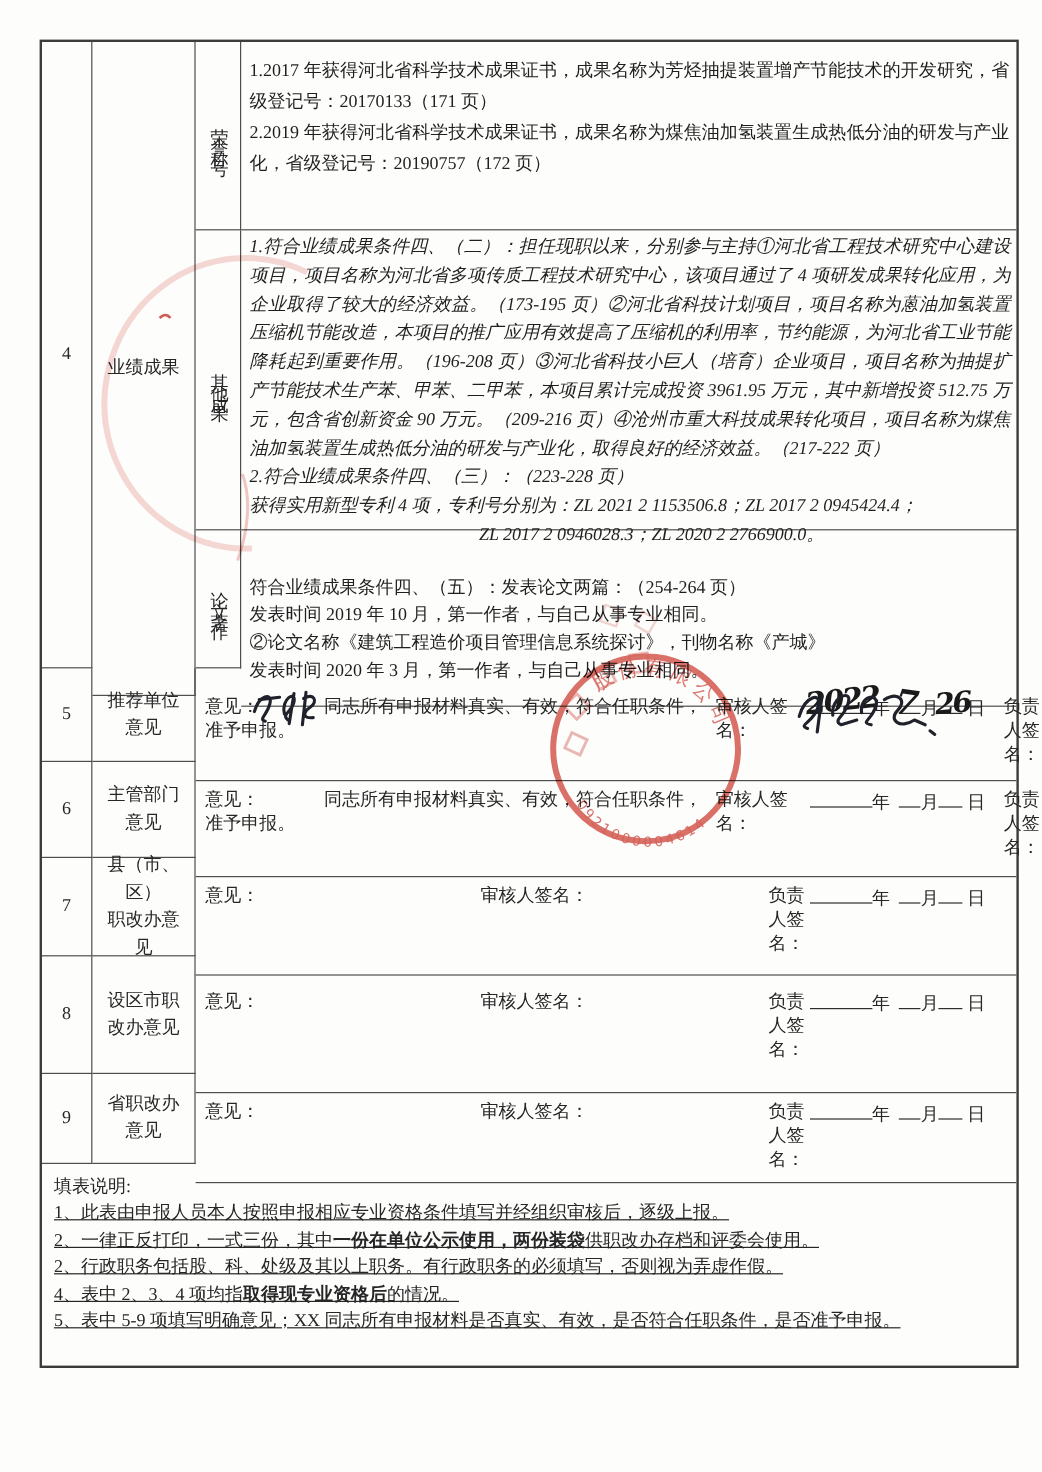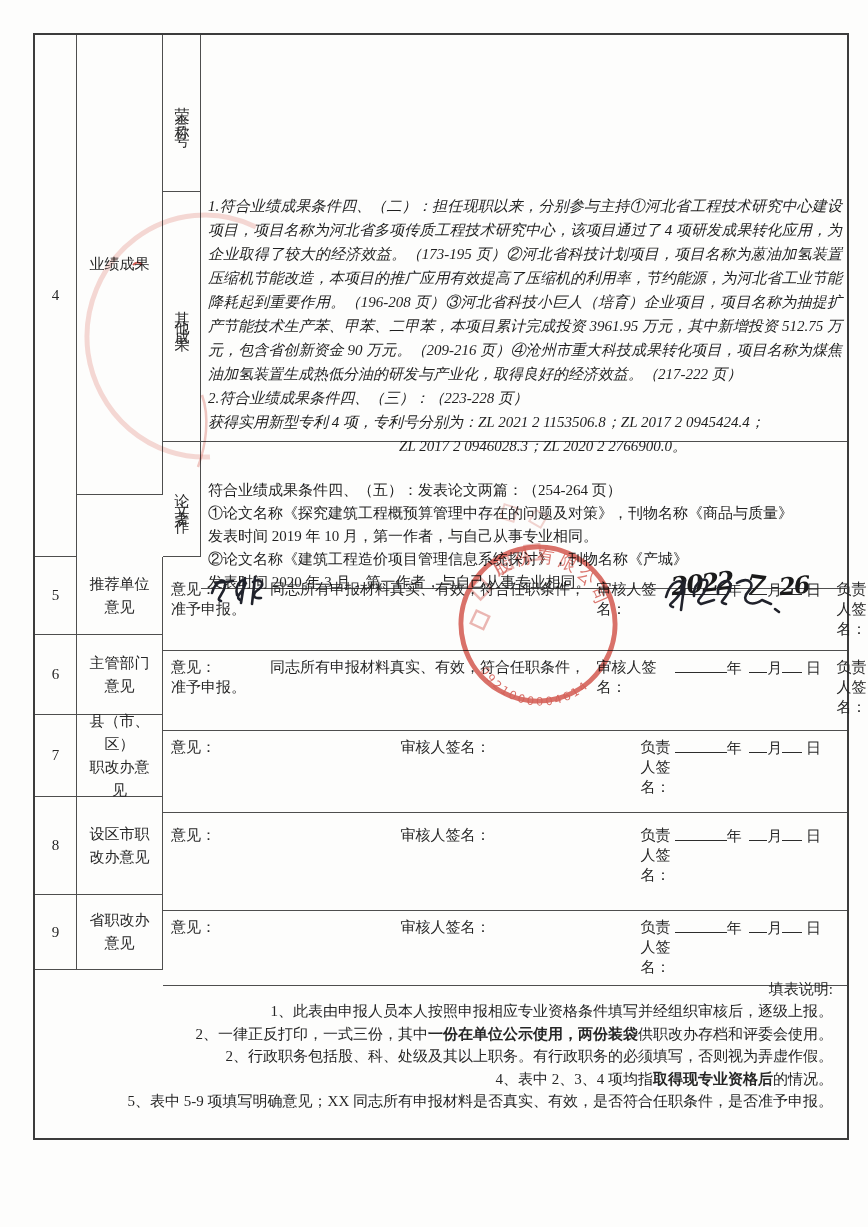--- a/index.html
+++ b/index.html
@@ -26,62 +26,65 @@
   .opline1,.opline2{position:relative;}
   .gap6{display:inline-block;width:54px;}
   .leaderlbl{position:absolute;left:240px;top:0;}
   .dateline{text-align:right;padding-right:16px;white-space:nowrap;}
   .blank{display:inline-block;border-bottom:1.4px solid #2d2d2d;height:15px;position:relative;vertical-align:baseline;}
   .by{width:52px;} .bm{width:18px;} .bd{width:20px;}
   .hand{position:absolute;font-family:"DejaVu Serif",serif;font-style:italic;font-weight:700;color:#1a1a1a;line-height:1;}
   .hy{font-size:25px;left:-4px;bottom:-2px;transform:rotate(-6deg);letter-spacing:-2px;}
   .hm{font-size:28px;left:-3px;bottom:-6px;transform:rotate(8deg);}
   .hd{font-size:24px;left:-3px;bottom:-4px;transform:rotate(-5deg);letter-spacing:-2px;}
-  #notes{padding:8px 14px 0 10px;font-size:15px;text-align:right;}
+  #notes{padding:8px 14px 0 10px;font-size:15px;}
   #notes .ntitle{line-height:22px;}
-  #notes .nline{line-height:22.6px;}
+  #notes .nline{line-height:22.6px;text-decoration:underline;}
   .sig{position:absolute;pointer-events:none;}
   .ink{stroke:#20222b;fill:none;stroke-width:2.6;stroke-linecap:round;stroke-linejoin:round;}
   .overlay{position:absolute;pointer-events:none;}
   #stampMain{mix-blend-mode:multiply;opacity:.85;}
   #stampFaint{mix-blend-mode:multiply;}
 </style>
 </head>
 <body>
 
 <div id="sheet">
   <div id="grid">
 
     <div class="cell cc num" style="left:0;top:0;width:42px;height:522px;">
         <span>4</span>
       </div>
-    <div class="cell cc" style="left:42px;top:0;width:86px;height:460px;">
+    <div class="cell cc" style="left:42px;top:0;width:86px;height:545px;">
         <span class="rowlabel">业绩成果</span>
       </div>
 
     <div class="cell vlabel" style="left:128px;top:0;width:38px;height:157px;">
         <span>荣誉称号</span>
       </div>
+    <div class="cell noright content honor" style="left:166px;top:0;width:646px;height:157px;">
+      <div>1.2017 年获得河北省科学技术成果证书，成果名称为芳烃抽提装置增产节能技术的开发研究，省级登记号：20170133（171 页）</div>
+      <div>2.2019 年获得河北省科学技术成果证书，成果名称为煤焦油加氢装置生成热低分油的研发与产业化，省级登记号：20190757（172 页）</div>
+    </div>
 
     <div class="cell vlabel" style="left:128px;top:157px;width:38px;height:250px;">
         <span>其他成果</span>
       </div>
     <div class="cell noright content other" style="left:166px;top:157px;width:646px;height:250px;">
       <div class="para">1.符合业绩成果条件四、（二）：担任现职以来，分别参与主持①河北省工程技术研究中心建设项目，项目名称为河北省多项传质工程技术研究中心，该项目通过了 4 项研发成果转化应用，为企业取得了较大的经济效益。（173-195 页）②河北省科技计划项目，项目名称为蒽油加氢装置压缩机节能改造，本项目的推广应用有效提高了压缩机的利用率，节约能源，为河北省工业节能降耗起到重要作用。（196-208 页）③河北省科技小巨人（培育）企业项目，项目名称为抽提扩产节能技术生产苯、甲苯、二甲苯，本项目累计完成投资 3961.95 万元，其中新增投资 512.75 万元，包含省创新资金 90 万元。（209-216 页）④沧州市重大科技成果转化项目，项目名称为煤焦油加氢装置生成热低分油的研发与产业化，取得良好的经济效益。（217-222 页）</div>
       <div>2.符合业绩成果条件四、（三）：（223-228 页）</div>
       <div>获得实用新型专利 4 项，专利号分别为：ZL 2021 2 1153506.8；ZL 2017 2 0945424.4；</div>
       <div class="patent2">ZL 2017 2 0946028.3；ZL 2020 2 2766900.0。</div>
     </div>
 
     <div class="cell vlabel" style="left:128px;top:407px;width:38px;height:115px;">
         <span>论文著作</span>
       </div>
     <div class="cell noright content papers" style="left:166px;top:407px;width:646px;height:115px;margin-top:32px;">
       <div>符合业绩成果条件四、（五）：发表论文两篇：（254-264 页）</div>
-      <div>①论文名称《探究建筑工程概预算管理中存在的问题及对策》，刊物名称《商品与质量》</div>
       <div>发表时间 2019 年 10 月，第一作者，与自己从事专业相同。</div>
       <div>②论文名称《建筑工程造价项目管理信息系统探讨》，刊物名称《产城》</div>
       <div>发表时间 2020 年 3 月，第一作者，与自己从事专业相同。</div>
     </div>
 
     <div class="cell cc num" style="left:0;top:522px;width:42px;height:78px;">
         <span>5</span>
       </div>
     <div class="cell cc" style="left:42px;top:522px;width:86px;height:78px;">
         <span class="rowlabel">推荐单位

